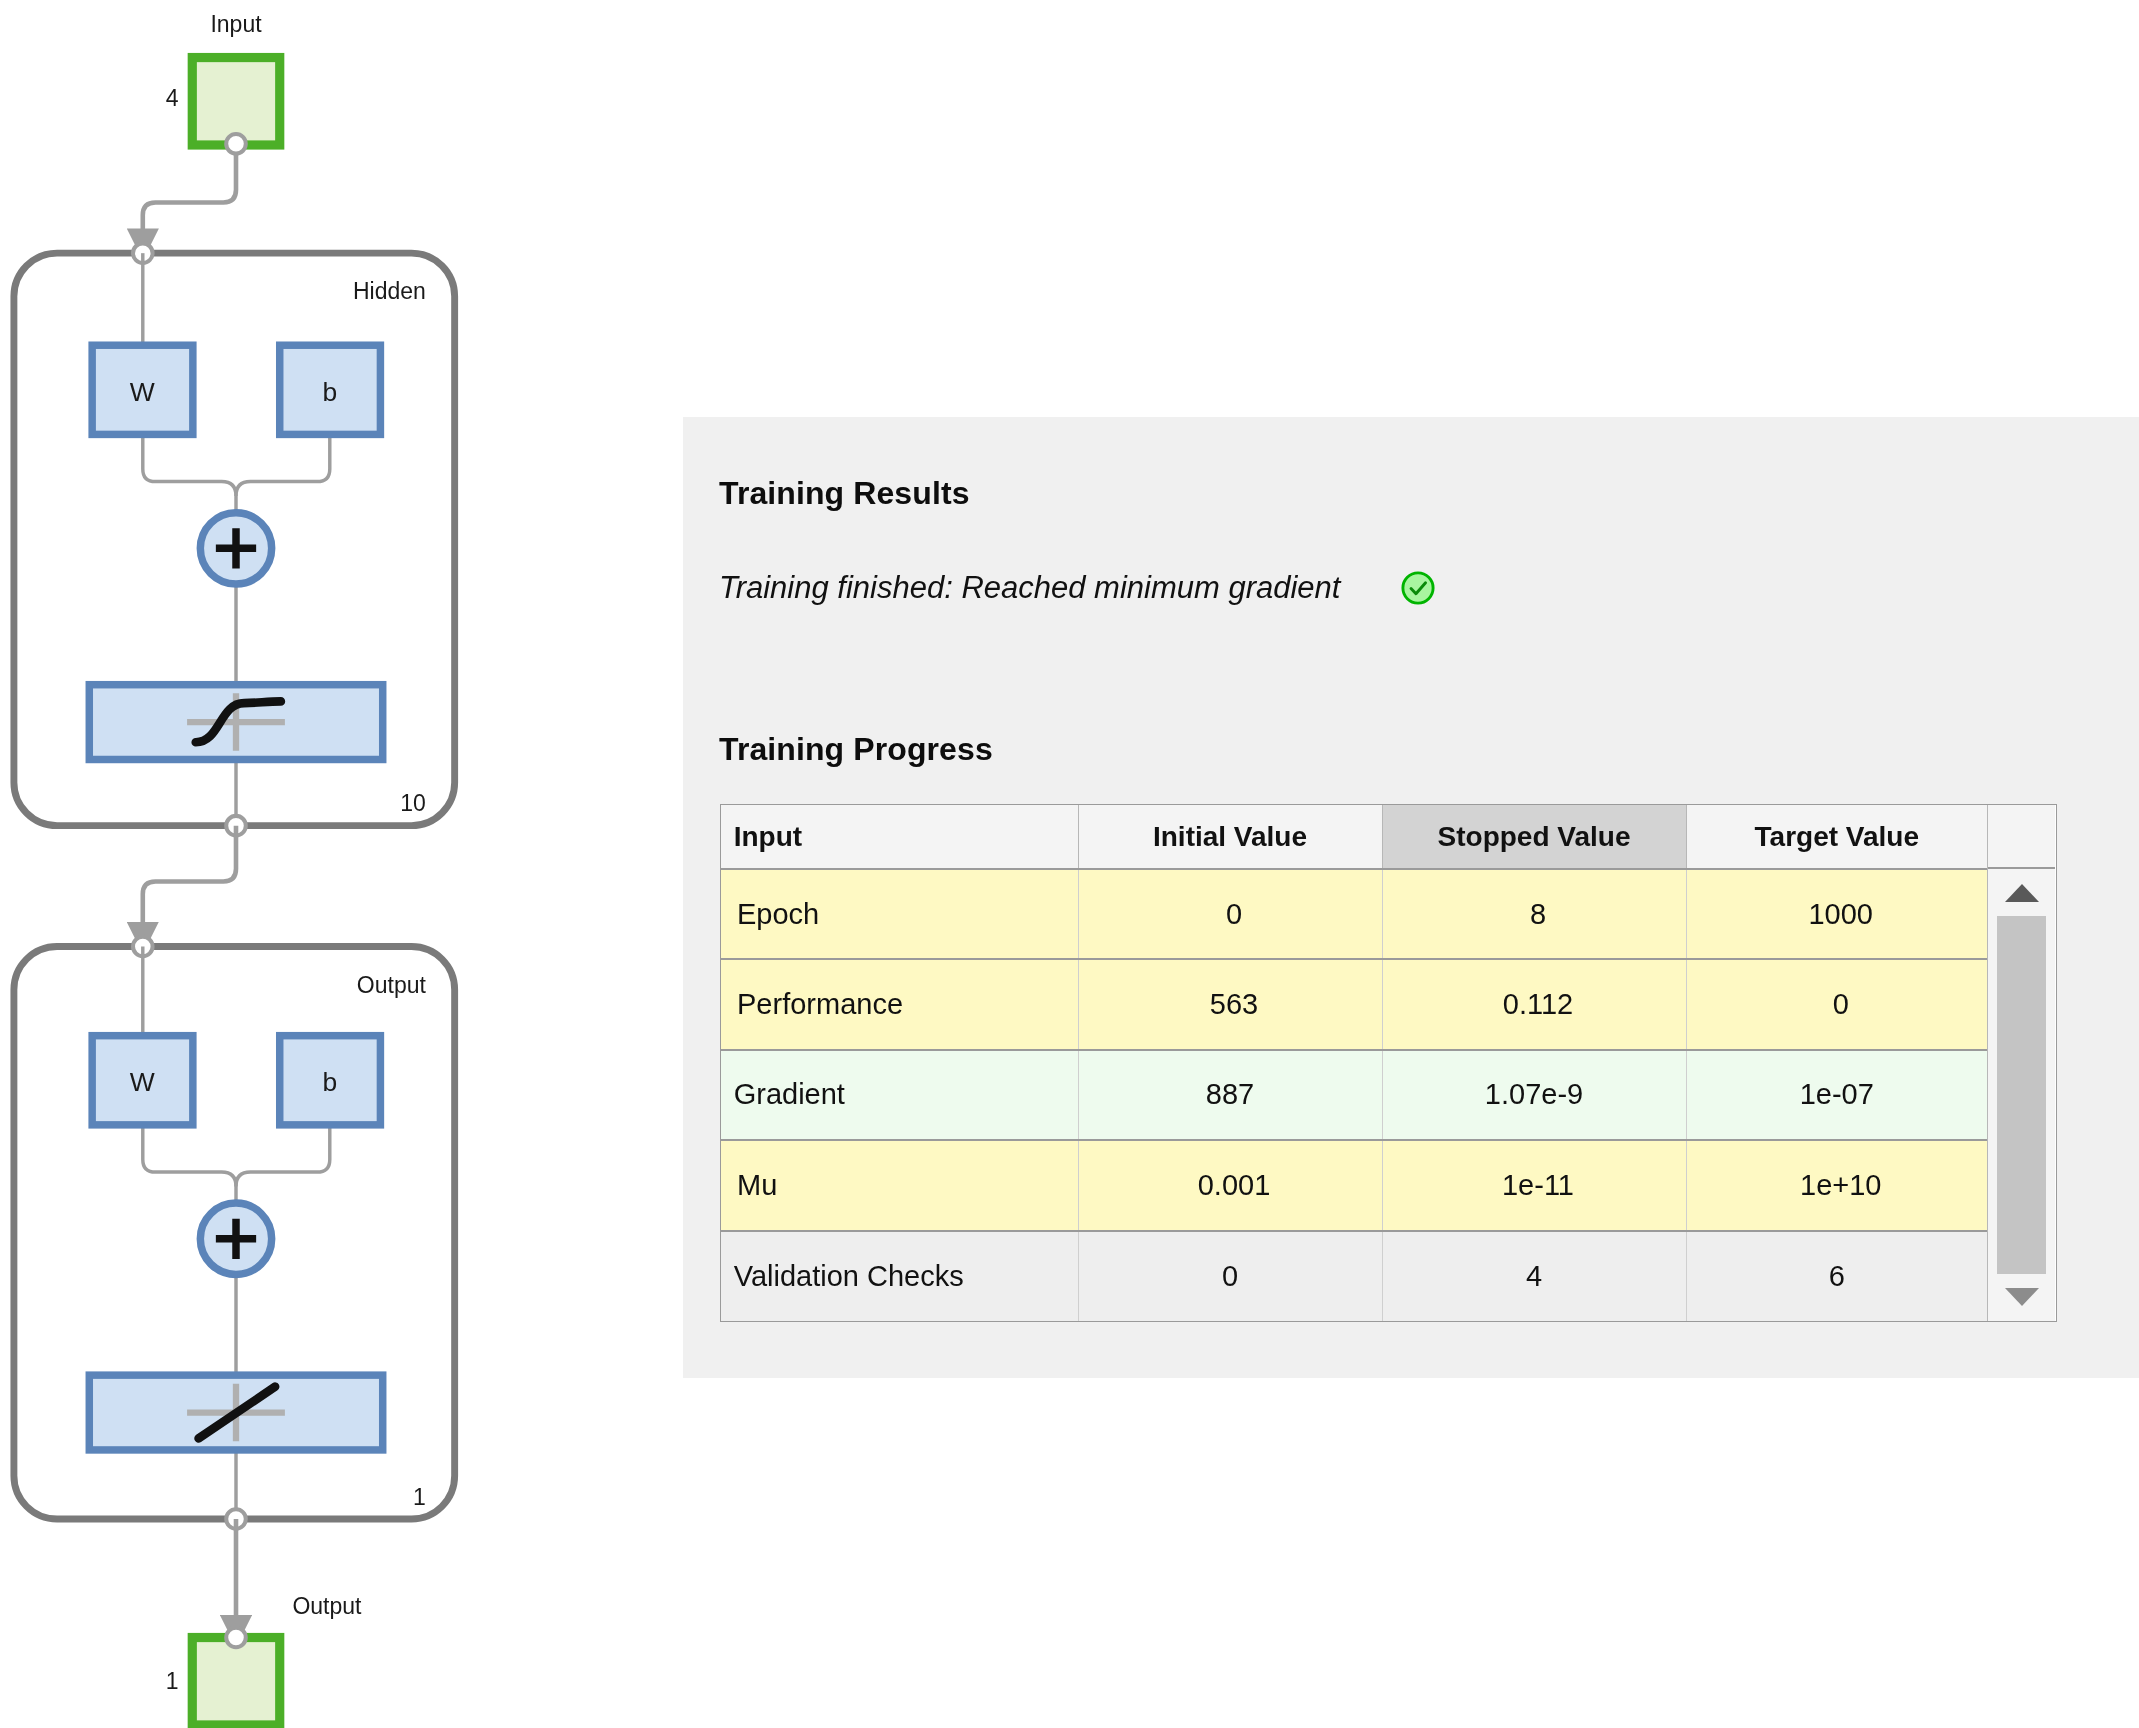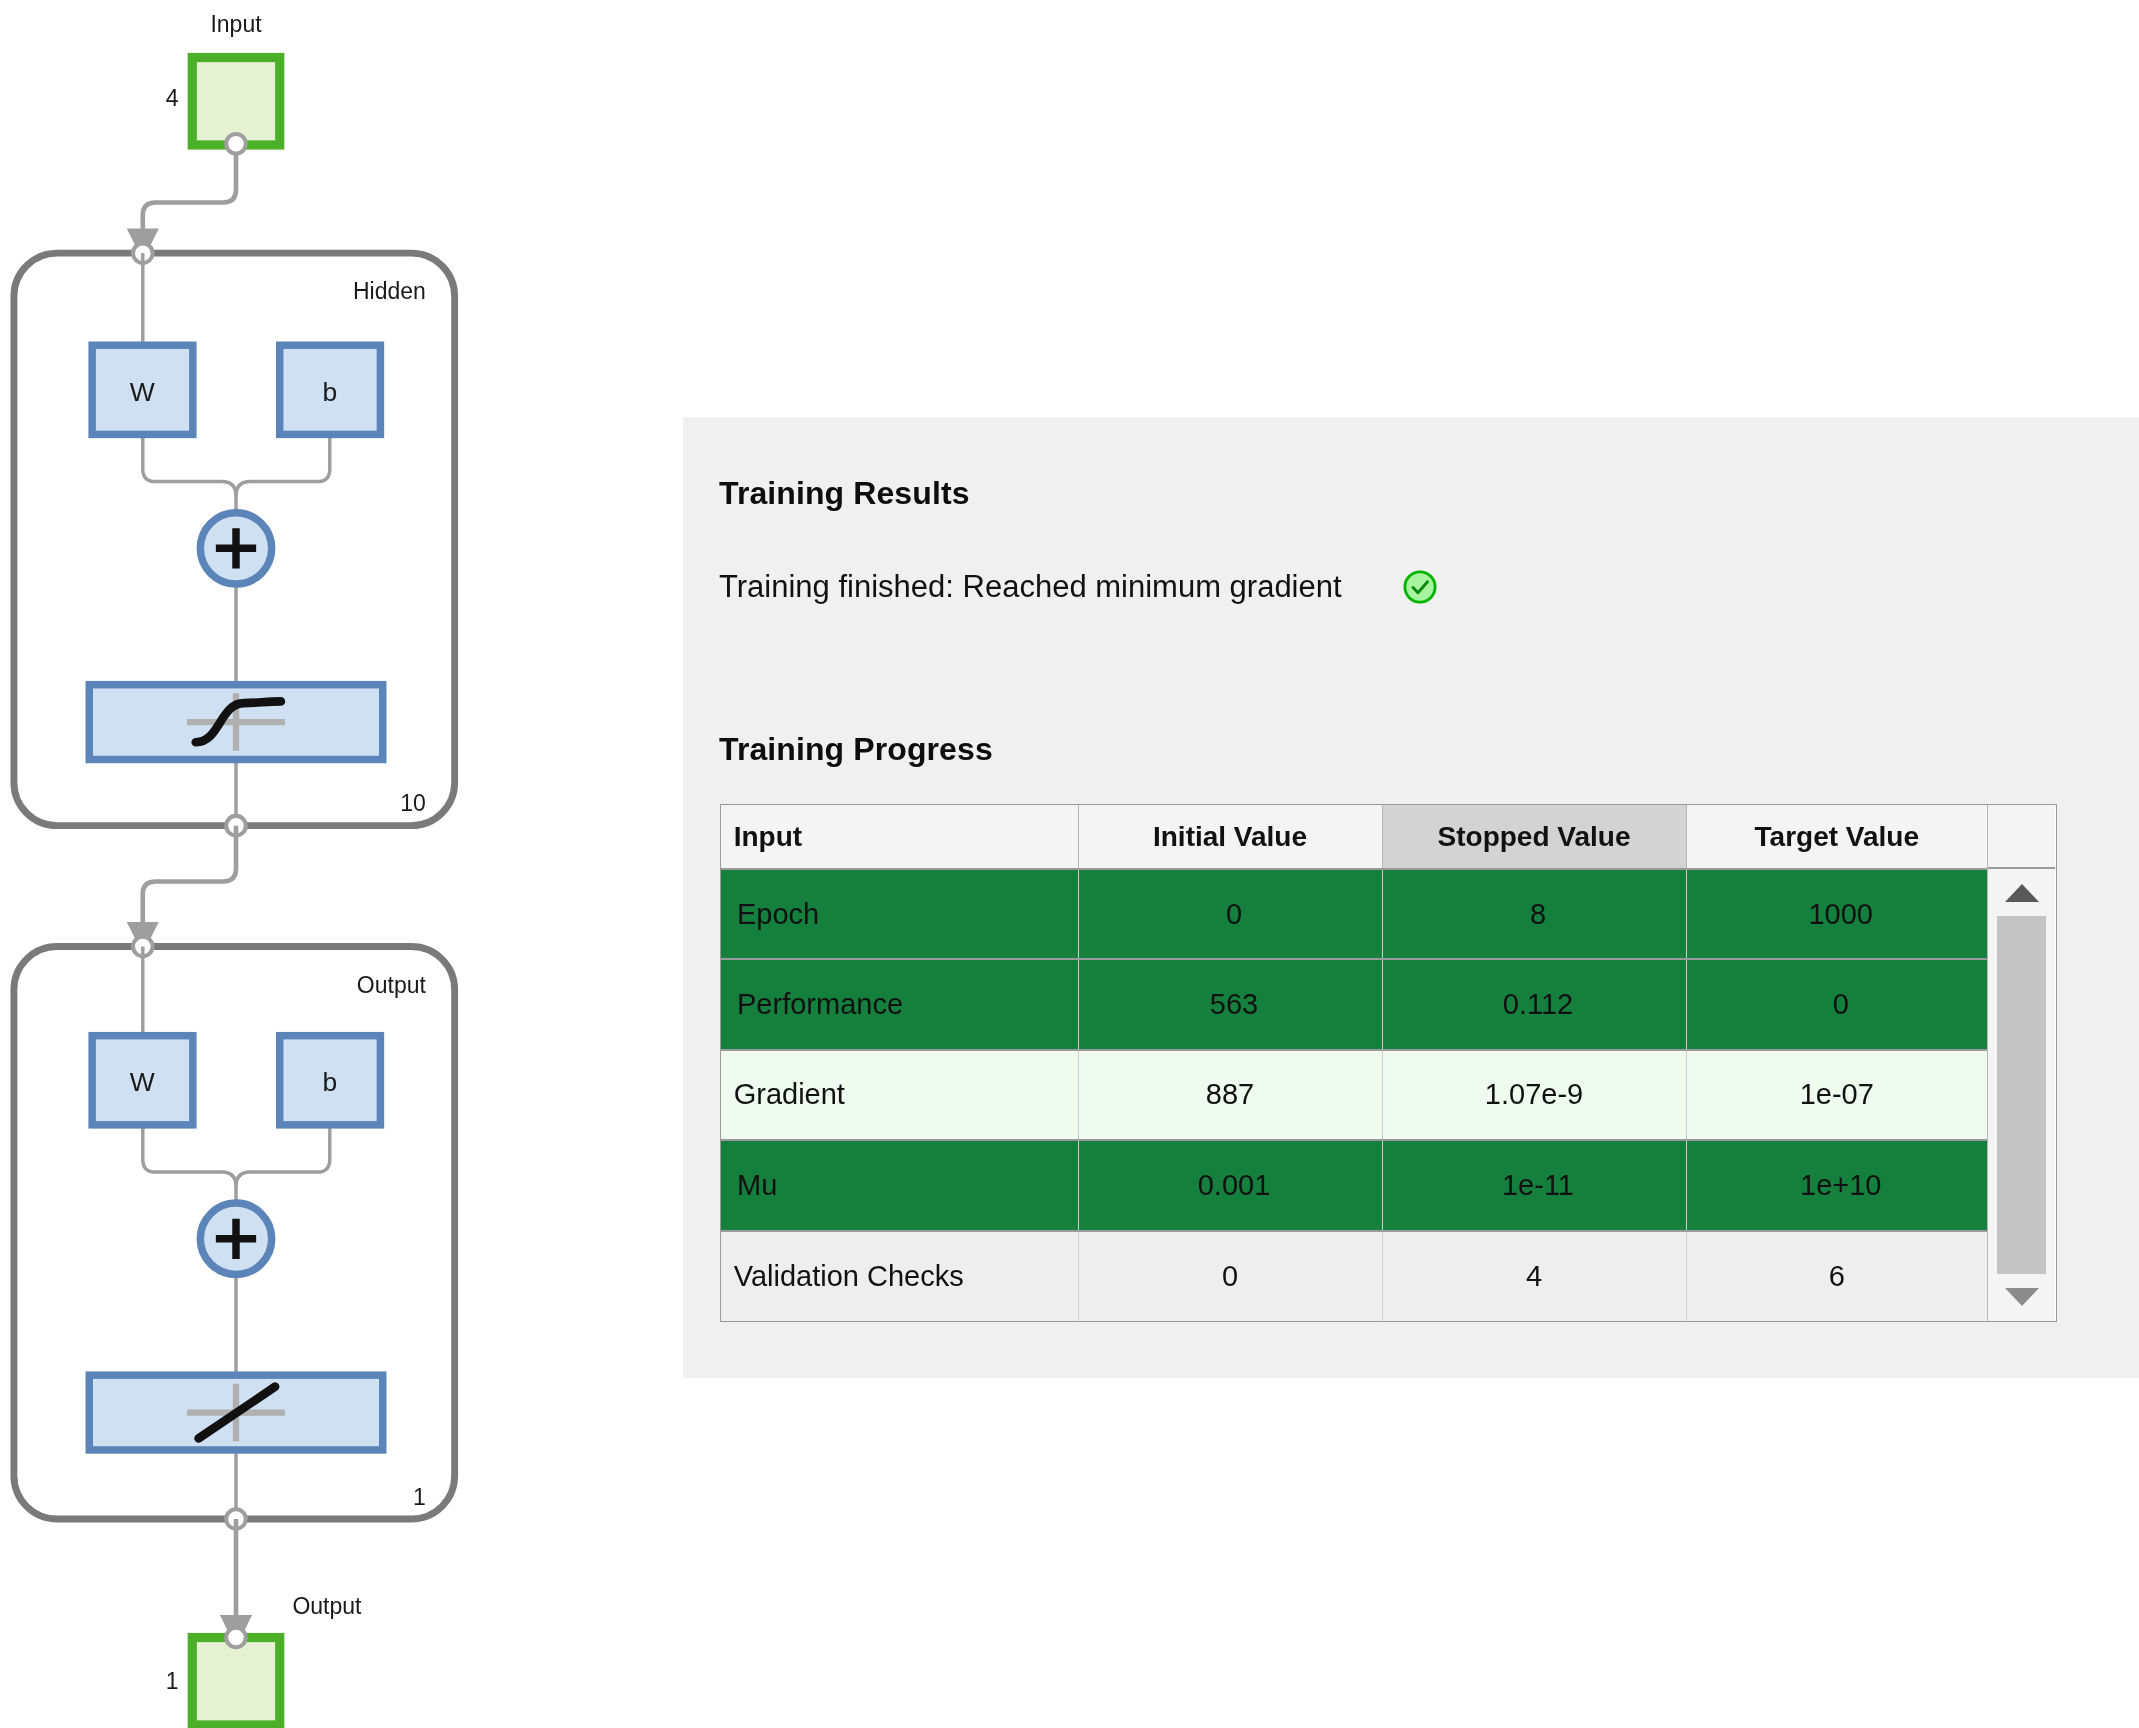--- a/index.html
+++ b/index.html
@@ -69,22 +69,23 @@
     letter-spacing: 0.1px;
   }
   #training-results-title { left: 36px; top: 58px; }
   #training-progress-title { left: 36px; top: 314px; }
 
   #finish-row {
     position: absolute;
     left: 36px;
     top: 152px;
     display: flex;
-    align-items: flex-start;
+    align-items: flex-end;
     height: 37px;
+    font-style: italic;
   }
   #finish-message {
     font-size: 31px;
     color: #111111;
     white-space: nowrap;
   }
   #finish-check-icon {
     margin-left: 60px;
     width: 36px;
     height: 36px;
@@ -138,21 +139,21 @@
     color: #111;
     padding: 0 8px;
     box-sizing: border-box;
     white-space: nowrap;
   }
   #progress-table td.td-unit { text-align: left; padding-left: 12.7px; }
   #progress-table tbody tr:last-child td { border-bottom: none; }
   #progress-table td:last-child, #progress-table th:last-child { border-right: none; }
 
   #progress-table tr.row-alt td { background: #eeeeee; }
-  #progress-table tr.row-plain td { background: #15803d; padding-left: 16px; }
+  #progress-table tr.row-plain td { background: #fef9c3; padding-left: 16px; }
   #progress-table tr.row-green td { background: #eefbee; }
   #progress-table td.cell-hl { background: #d0d0d0; }
 
   
   #table-scrollbar {
     width: 68px;
     flex: 0 0 68px;
     background: #f4f4f4;
     border-left: 1.7px solid #b7b7b7;
     box-sizing: border-box;

